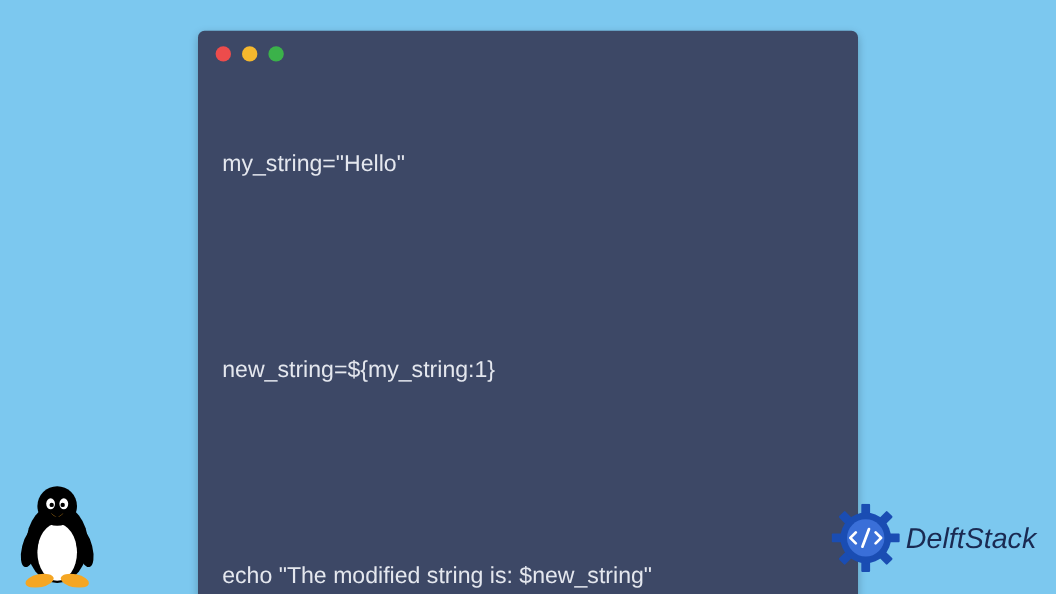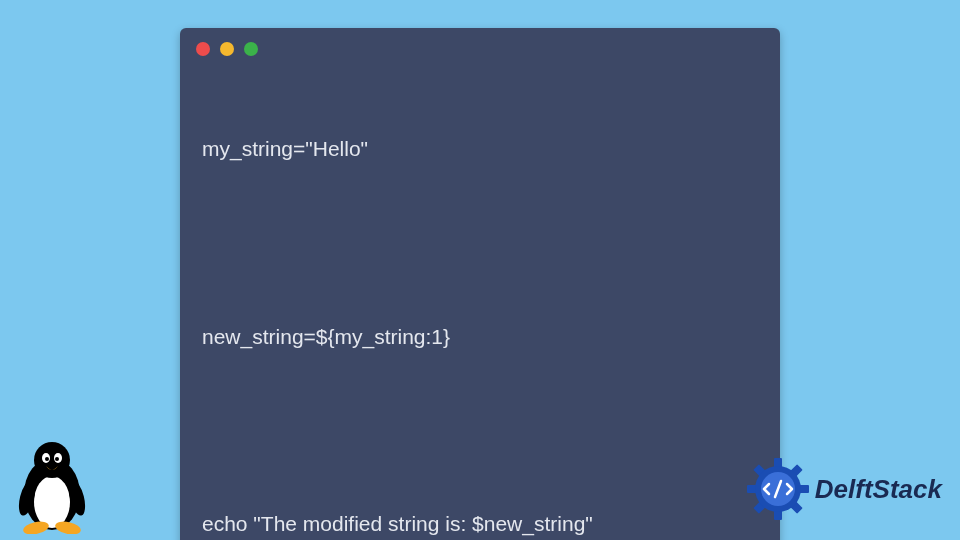--- a/index.html
+++ b/index.html
@@ -62,21 +62,21 @@
     align-items: center;
     gap: 6px;
   }
   .brand-logo {
     width: 62px;
     height: 62px;
   }
   .brand-text {
     font-size: 26px;
     color: #1a2a52;
-    font-weight: 700;
+    font-weight: 400;
     font-style: italic;
   }
 </style>
 </head>
 <body>
 
 <div class="code-window">
   <div class="titlebar">
     <span class="dot dot-red"></span>
     <span class="dot dot-yellow"></span>

